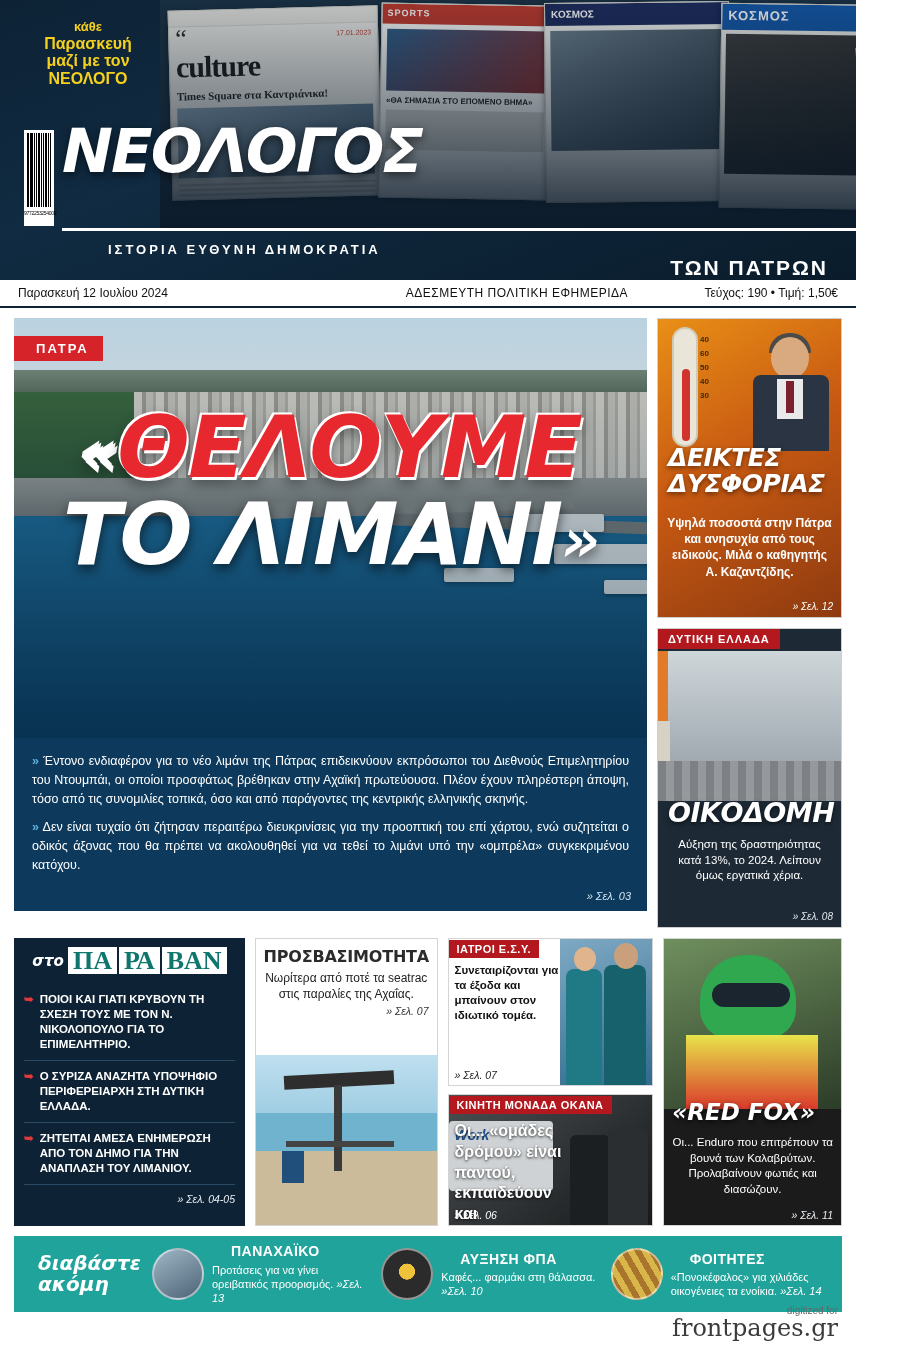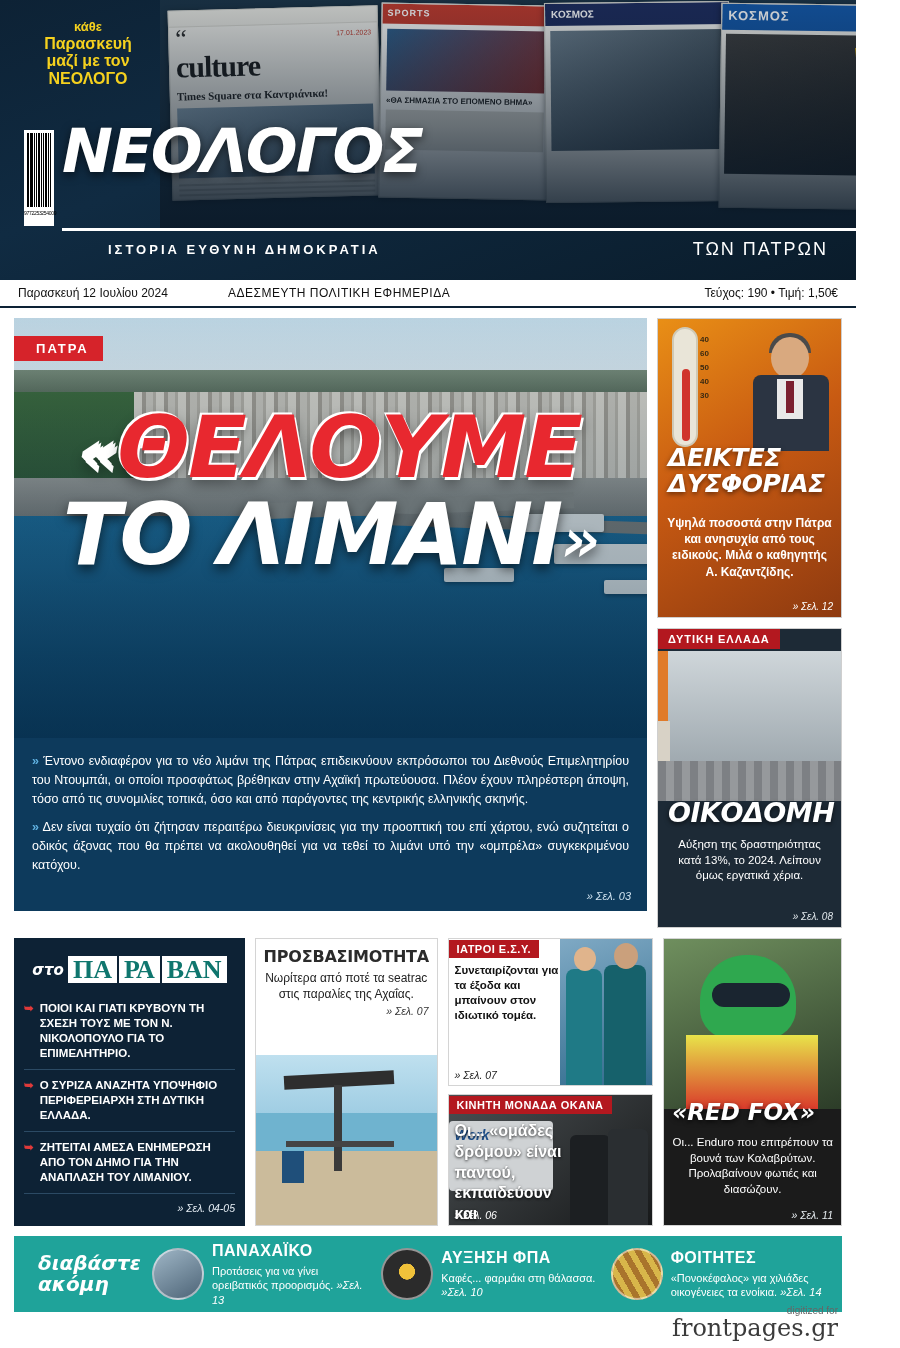--- a/index.html
+++ b/index.html
@@ -83,31 +83,31 @@
     letter-spacing: -2px; line-height: 1;
     text-shadow: 0 3px 10px rgba(0,0,0,.6);
     font-style: italic;
   }
   .logo-underline { position:absolute; left: 62px; top: 228px; width: 800px; height: 3px; background:#fff; }
   .mast-tagline {
     position:absolute; left: 108px; top: 242px;
     color:#fff; font-size: 13px; font-weight: bold; letter-spacing: 3px;
   }
   .mast-right {
-    position:absolute; right: 28px; top: 239px;
-    color:#fff; font-size: 18px; font-weight: normal; letter-spacing: 2px;
+    position:absolute; right: 28px; top: 256px;
+    color:#fff; font-size: 21px; font-weight: bold; letter-spacing: 2px;
   }
 
   
   .infobar {
     height: 28px; border-bottom: 2px solid #0d2235;
     display:flex; align-items:center; font-size: 12px; color:#111;
     padding: 0 18px;
   }
-  .infobar .c { flex:1; text-align:left; letter-spacing:.5px; }
+  .infobar .c { flex:1; text-align:right; letter-spacing:.5px; }
   .infobar .l { width: 210px; }
   .infobar .r { width: 210px; text-align:right; }
 
   
   .main-grid { display:flex; padding: 10px 14px 0 14px; gap: 10px; }
   .lead { width: 664px; position:relative; }
   .lead-photo {
     position:relative; height: 420px;
     background:
       linear-gradient(to bottom, #9fd0e8 0%, #b8dcec 18%, #7fb4cf 30%, #2f6f96 45%, #1d5c86 100%);
@@ -212,21 +212,21 @@
   }
   .rbox2 .txt {
     position:absolute; left:8px; right:8px; top: 208px; color:#fff;
     font-size: 11.5px; line-height:1.35; text-align:center;
   }
   .rbox2 .ref { position:absolute; right:8px; bottom:5px; color:#dfe6ea; font-size:10px; font-style:italic;}
 
   
   .row2 { display:flex; gap: 10px; padding: 10px 14px 0 14px; align-items:stretch; }
   .c1 { width: 238px; background:#0d2235; color:#fff; position:relative; }
-  .c1 .hdr { padding: 18px 8px 6px 8px; display:flex; align-items:center; gap:4px; justify-content:center;}
+  .c1 .hdr { padding: 9px 8px 6px 8px; display:flex; align-items:center; gap:4px; justify-content:center;}
   .c1 .sto { font-family:"DejaVu Sans",sans-serif; font-style:italic; font-weight:bold; font-size:15px; color:#fff;}
   .c1 .pav { display:flex; gap:2px; }
   .c1 .pav span {
     background:#fff; color:#0f766e; font-family:"Liberation Serif", serif;
     font-weight:bold; font-size: 26px; padding: 0 5px; line-height:1.05;
   }
   .c1 .items { padding: 4px 10px 0 10px; }
   .c1 .item {
     display:flex; gap:6px; padding: 8px 0; border-bottom: 1px solid #2b4a64;
     font-size: 11.5px; line-height: 1.3; font-weight: bold;
@@ -312,21 +312,21 @@
   }
   .strip .cell { display:flex; align-items:center; gap:8px; flex:1; }
   .strip .circ {
     width: 52px; height: 52px; border-radius:50%; flex:0 0 52px; overflow:hidden;
     background:#8aa1b0; border:2px solid rgba(255,255,255,.5);
   }
   .strip .circ.c1 { background:linear-gradient(150deg,#9fb6c6,#4d6477); }
   .strip .circ.c2 { background:radial-gradient(circle at 50% 45%,#f0c23a 0 22%,#2b2b2b 23% 100%); }
   .strip .circ.c3 { background:repeating-linear-gradient(60deg,#d8b64a 0 6px,#a9742c 6px 12px); }
   .strip .cell .tx { font-size: 11px; line-height:1.3; }
-  .strip .cell .tx b { display:block; font-size: 16px; letter-spacing:.5px; margin-bottom:2px; }
+  .strip .cell .tx b { display:block; font-size: 14px; letter-spacing:.5px; margin-bottom:2px;margin-left:19px; }
   .strip .cell .tx i { font-style:italic; }
 
   
   .footer {
     position:absolute; right: 18px; bottom: 8px; text-align:right;
   }
   .footer .small { font-size: 10px; color:#666; }
   .footer .big {
     font-family:"DejaVu Serif", serif; font-size: 24px; color:#3b3b3b; line-height:1;
   }

